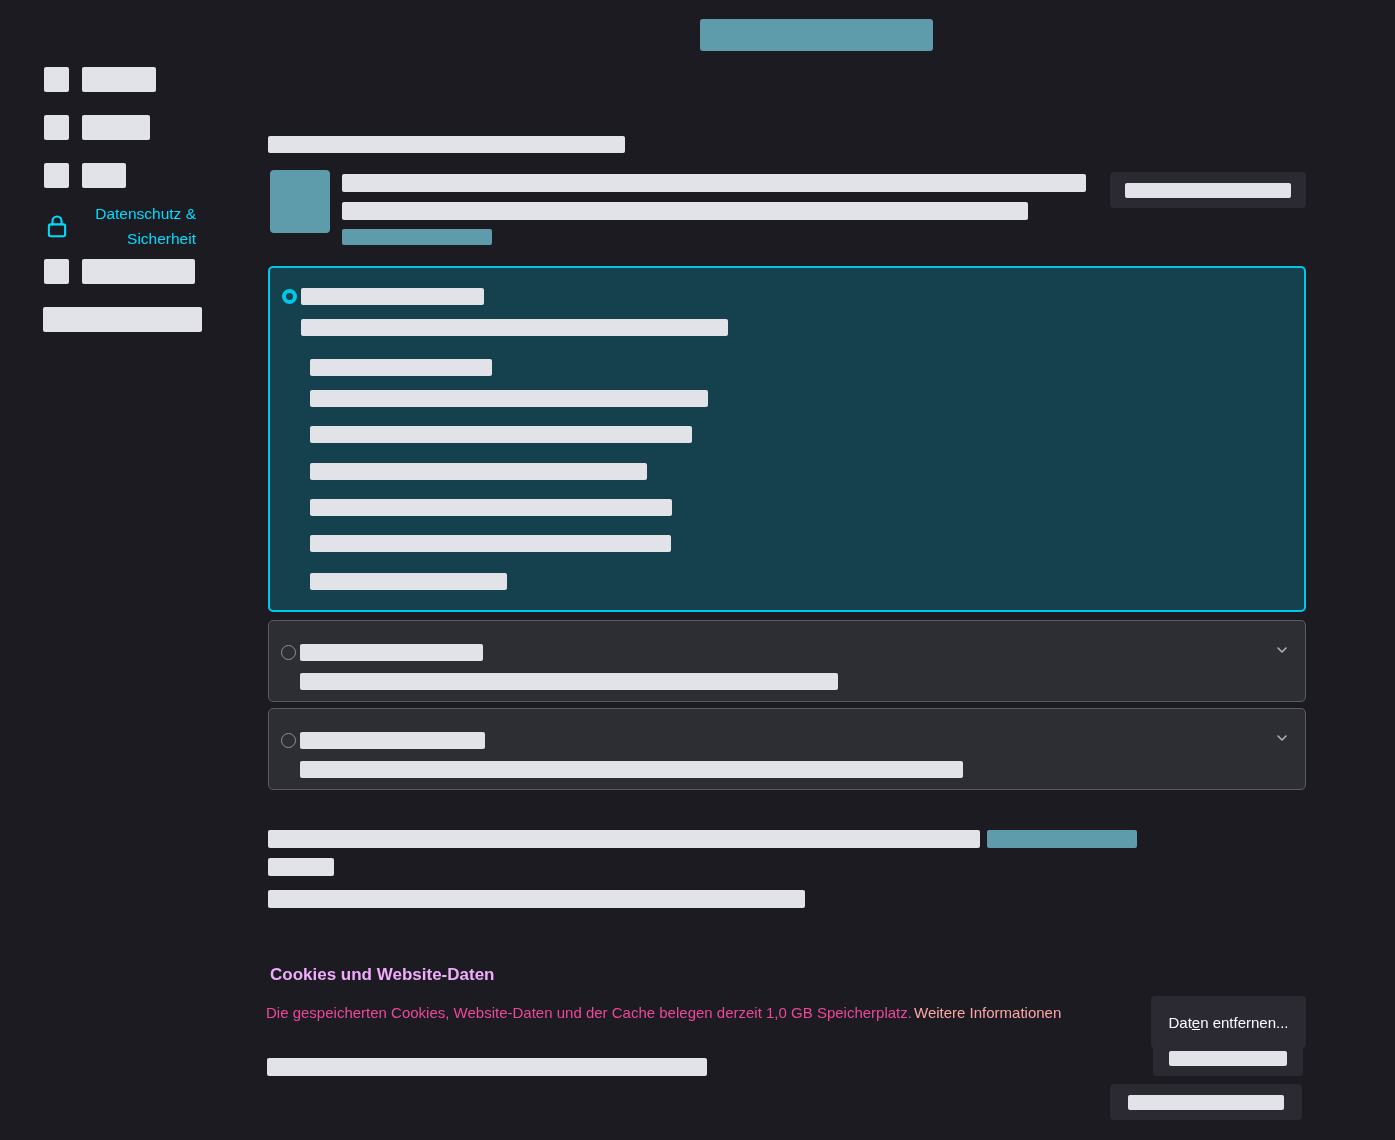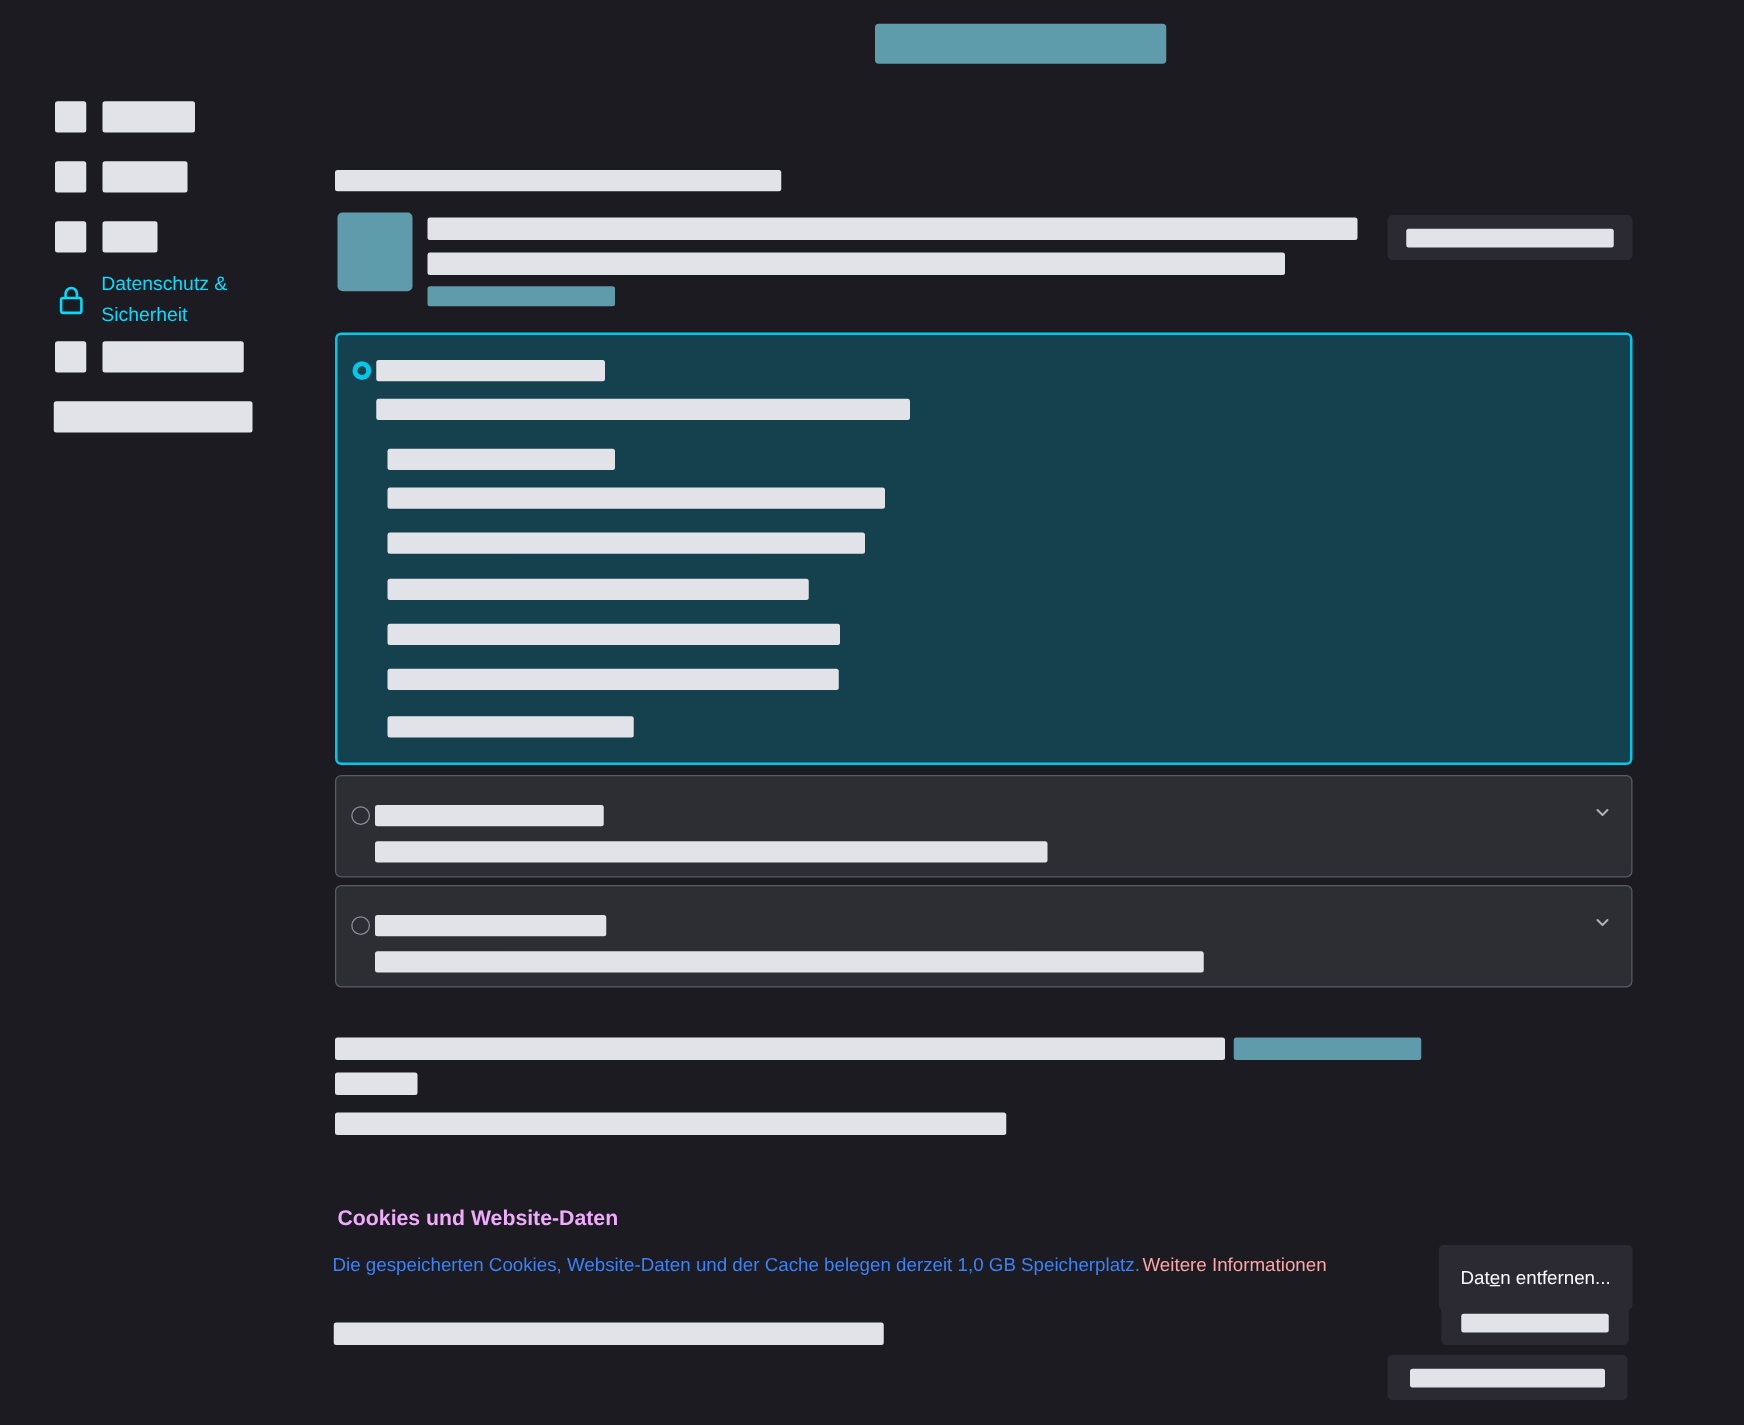--- a/index.html
+++ b/index.html
@@ -15,21 +15,21 @@
 
   
   .topbar { position: absolute; left: 0; top: 0; width: 1395px; height: 70px; }
   .topbar-search {
     position: absolute; left: 700px; top: 19px;
     width: 233px; height: 32px;
     background: #5e9cab; border-radius: 3px;
   }
 
   
-  .sidebar { position: absolute; left: 0; top: 70px; width: 250px; height: 1070px; }
+  .sidebar { position: absolute; left: 0; top: 56px; width: 250px; height: 1070px; text-align: right; }
   .nav-item {
     position: absolute; display: flex; align-items: center;
     gap: 13px; left: 44px;
   }
   .nav-icon-ph { background: #e2e3e8; border-radius: 2px; width: 25px; height: 25px; }
   .nav-label-ph { background: #e2e3e8; border-radius: 2px; height: 25px; }
 
   .nav-item-active {
     position: absolute; left: 44px; display: flex;
     align-items: center; gap: 11px; color: #00ddff;
@@ -110,21 +110,21 @@
   .bot-l2 { left: 18px; top: 788px; width: 66px; height: 18px; }
   .bot-l3 { left: 18px; top: 820px; width: 537px; height: 18px; }
 
   
   .cookies-title {
     position: absolute; left: 20px; top: 895px;
     font-size: 17px; font-weight: 700; color: #f0abfc;
   }
   .cookies-desc {
     position: absolute; left: 16px; top: 934px;
-    font-size: 15px; color: #3b82f6; white-space: nowrap;
+    font-size: 15px; color: #ec4899; white-space: nowrap;
   }
   .cookies-link {
     position: absolute; left: 664px; top: 934px;
     font-size: 15px; color: #fca5a5; text-decoration: none; cursor: pointer;
   }
   .cookies-row-ph { left: 17px; top: 988px; width: 440px; height: 18px; }
 
   .btn-solid {
     position: absolute; background: #2b2a33; border-radius: 4px;
     color: #fbfbfe; font-size: 15px;

